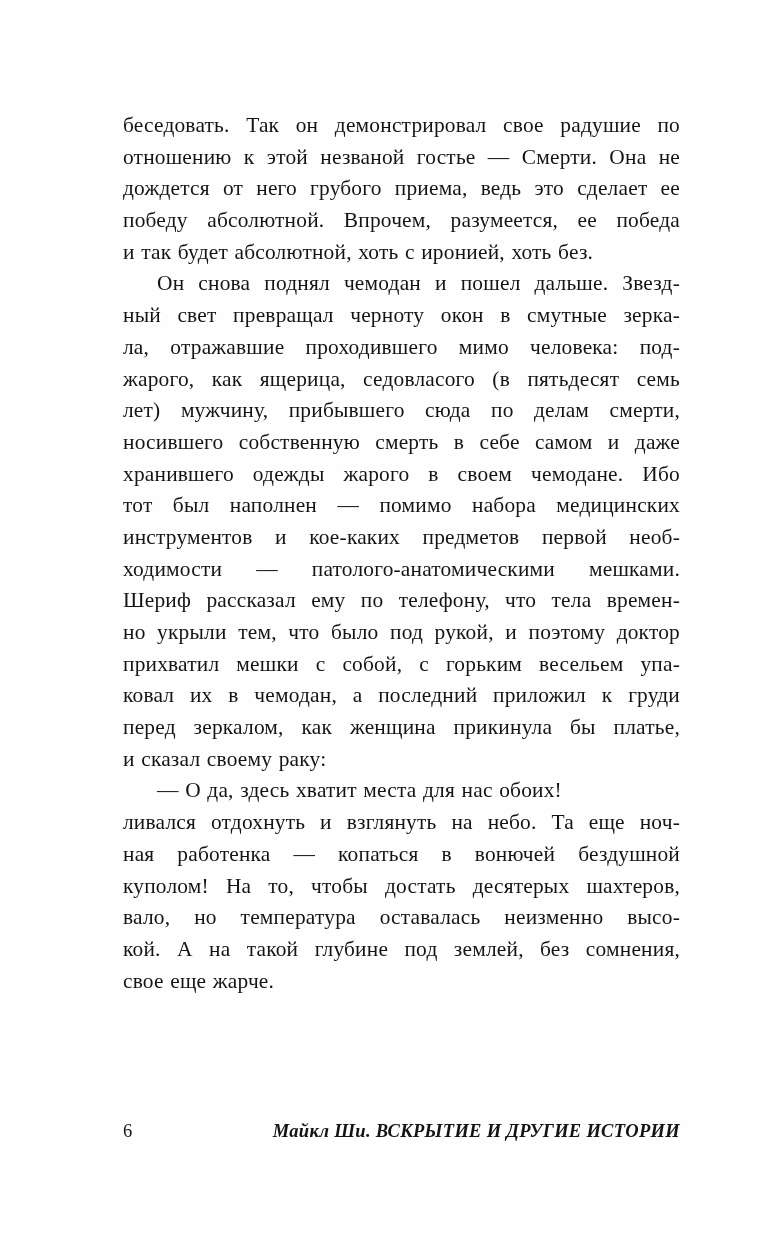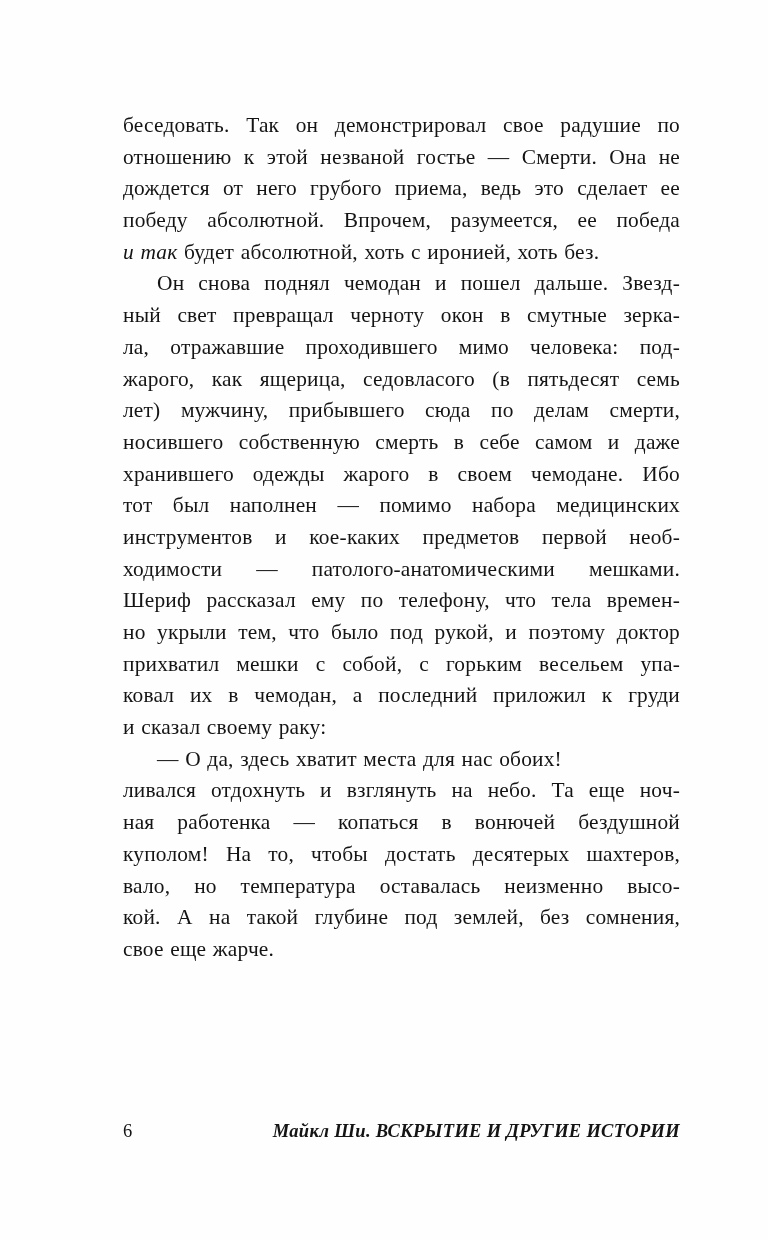--- a/index.html
+++ b/index.html
@@ -33,21 +33,21 @@
     letter-spacing: 0.2px;
     word-spacing: 1px;
   }
   .line.just {
     text-align: justify;
     text-align-last: justify;
   }
   .line.indent {
     text-indent: 34px;
   }
-  .em { font-style: italic; }
+  .em { }
   .footer {
     position: absolute;
     left: 123px;
     top: 1116px;
     width: 557px;
     height: 32px;
     font-size: 18.5px;
     line-height: 30px;
   }
   .page-num {
@@ -88,20 +88,21 @@
         <div class="line just">лет) мужчину, прибывшего сюда по делам смерти,</div>
         <div class="line just">носившего собственную смерть в себе самом и даже</div>
         <div class="line just">хранившего одежды жарого в своем чемодане. Ибо</div>
         <div class="line just">тот был наполнен — помимо набора медицинских</div>
         <div class="line just">инструментов и кое-каких предметов первой необ-</div>
         <div class="line just">ходимости — патолого-анатомическими мешками.</div>
         <div class="line just">Шериф рассказал ему по телефону, что тела времен-</div>
         <div class="line just">но укрыли тем, что было под рукой, и поэтому доктор</div>
         <div class="line just">прихватил мешки с собой, с горьким весельем упа-</div>
         <div class="line just">ковал их в чемодан, а последний приложил к груди</div>
+        <div class="line just">перед зеркалом, как женщина прикинула бы платье,</div>
         <div class="line">и сказал своему раку:</div>
       </div>
       <div class="para">
         <div class="line indent">— О да, здесь хватит места для нас обоих!</div>
       </div>
       <div class="para">
         <div class="line just">ливался отдохнуть и взглянуть на небо. Та еще ноч-</div>
         <div class="line just">ная работенка — копаться в вонючей бездушной</div>
         <div class="line just">куполом! На то, чтобы достать десятерых шахтеров,</div>
         <div class="line just">вало, но температура оставалась неизменно высо-</div>

